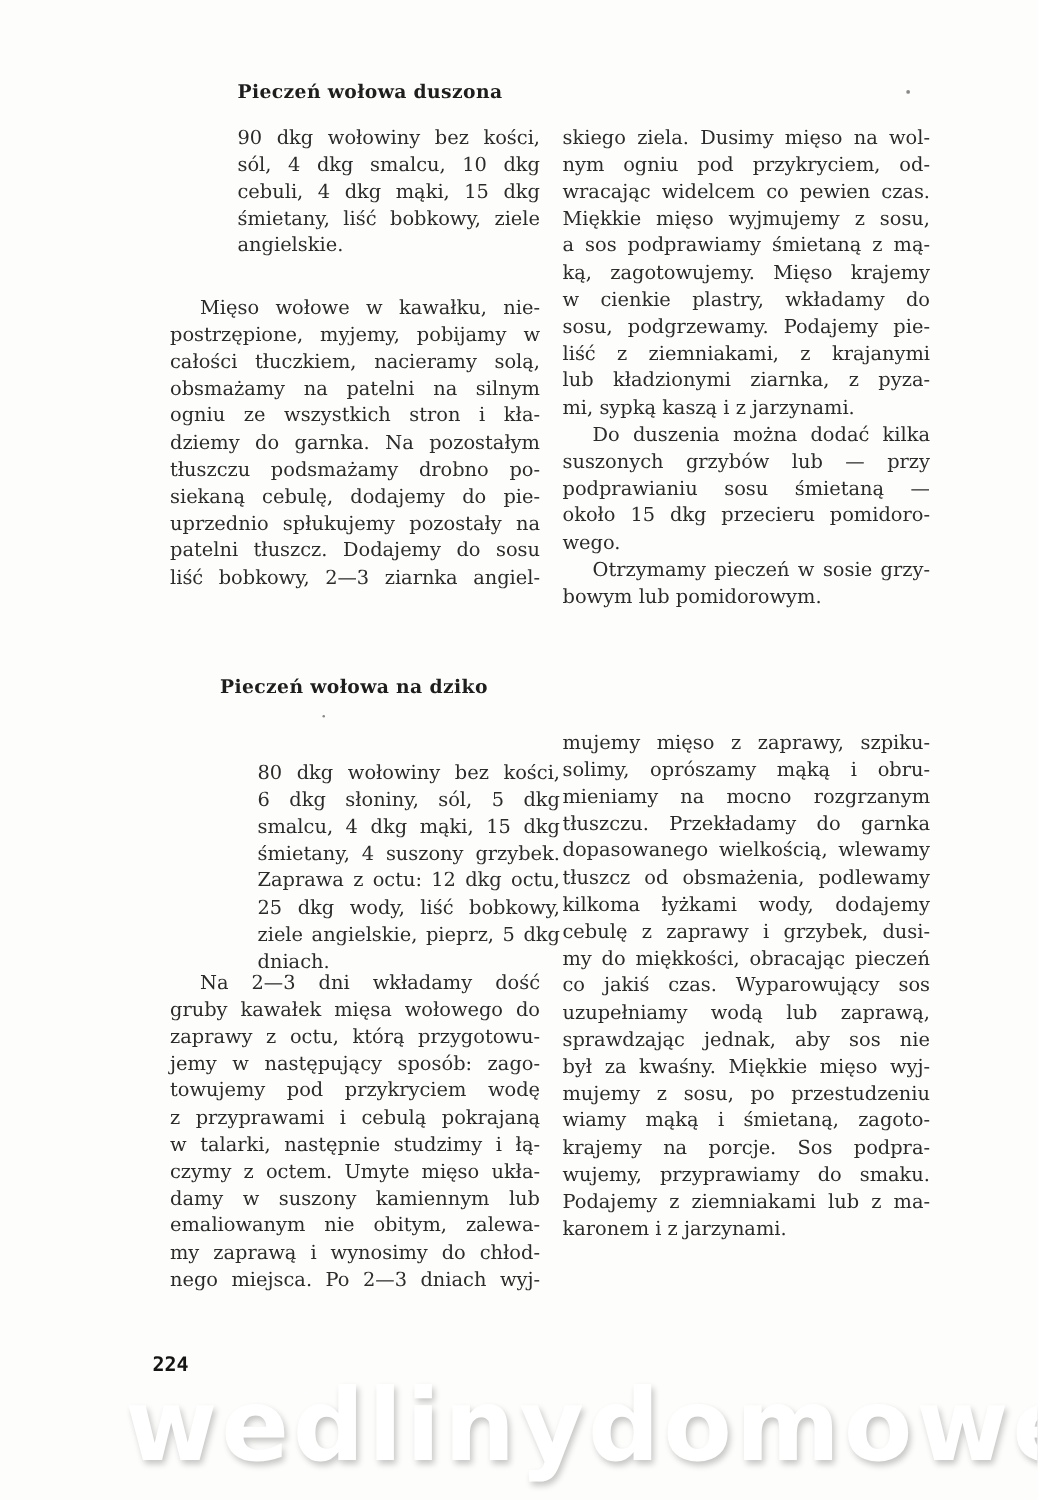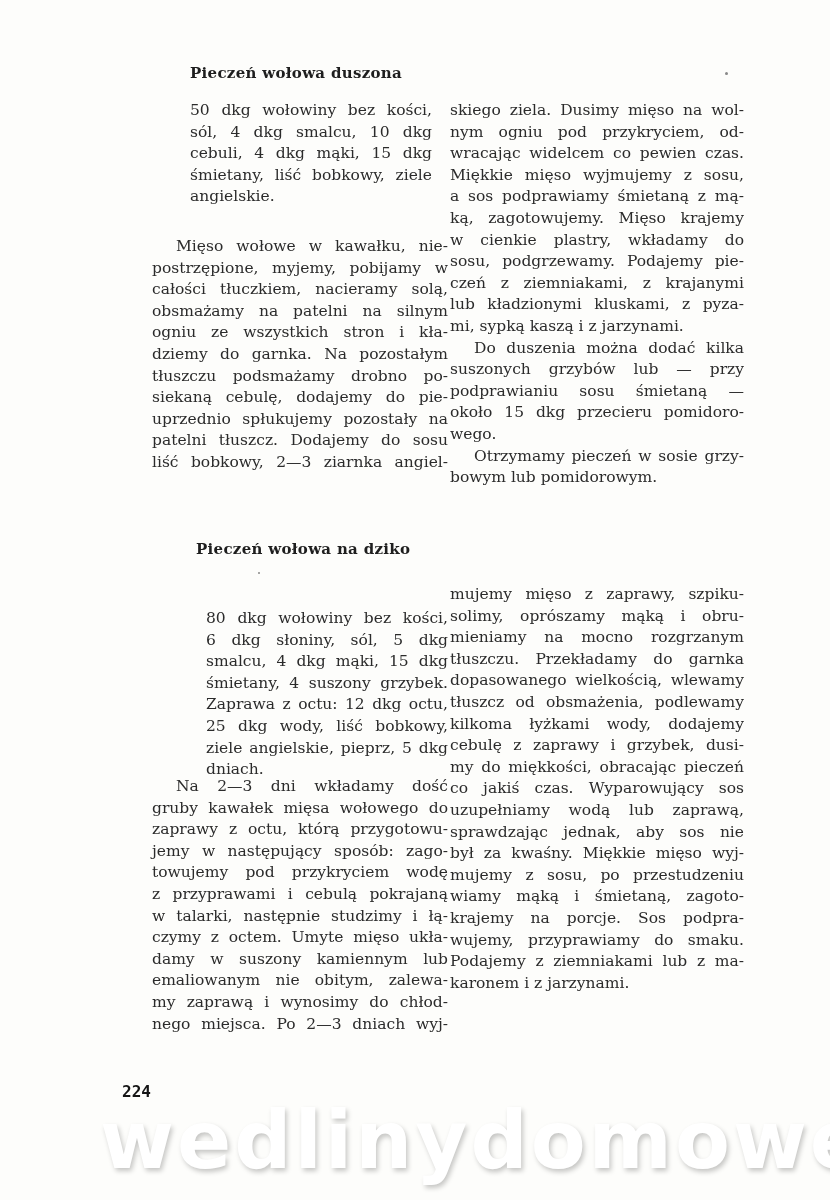--- a/index.html
+++ b/index.html
@@ -30,21 +30,21 @@
   .col .ln {
     display: block;
     white-space: nowrap;
     text-align: justify;
     text-align-last: justify;
     height: 21.6px;
   }
   .col .ln.last { text-align-last: left; }
   .col .ln.ind { padding-left: 24px; }
   .ingredients { left: 190px; width: 242px; }
-  .left-col { left: 152px; width: 296px; }
+  .left-col { left: 136px; width: 296px; }
   .right-col { left: 450px; width: 294px; }
   .pagenum {
     position: absolute; left: 122px; top: 1082px;
     font-family: "DejaVu Sans Mono", monospace;
     font-weight: bold; font-size: 16px; color: #151515;
   }
   .watermark {
     position: absolute; left: 100px; top: 1094px;
     font-family: "DejaVu Sans", sans-serif;
     font-weight: bold; font-size: 80px;
@@ -56,21 +56,21 @@
   .speck { position: absolute; width: 3px; height: 3px; background: #888; border-radius: 50%; }
 </style>
 </head>
 <body>
 
 <div class="page">
 
   <div class="title" style="left:190px; top:64px;">Pieczeń wołowa duszona</div>
 
   <div class="col ingredients" style="top:100px;">
-    <span class="ln">50 dkg wołowiny bez kości,</span>
+    <span class="ln">90 dkg wołowiny bez kości,</span>
     <span class="ln">sól, 4 dkg smalcu, 10 dkg</span>
     <span class="ln">cebuli, 4 dkg mąki, 15 dkg</span>
     <span class="ln">śmietany, liść bobkowy, ziele</span>
     <span class="ln last">angielskie.</span>
   </div>
 
   <div class="col left-col" style="top:236px;">
     <span class="ln ind">Mięso wołowe w kawałku, nie-</span>
     <span class="ln">postrzępione, myjemy, pobijamy w</span>
     <span class="ln">całości tłuczkiem, nacieramy solą,</span>
@@ -86,33 +86,33 @@
 
   <div class="col right-col" style="top:100px;">
     <span class="ln">skiego ziela. Dusimy mięso na wol-</span>
     <span class="ln">nym ogniu pod przykryciem, od-</span>
     <span class="ln">wracając widelcem co pewien czas.</span>
     <span class="ln">Miękkie mięso wyjmujemy z sosu,</span>
     <span class="ln">a sos podprawiamy śmietaną z mą-</span>
     <span class="ln">ką, zagotowujemy. Mięso krajemy</span>
     <span class="ln">w cienkie plastry, wkładamy do</span>
     <span class="ln">sosu, podgrzewamy. Podajemy pie-</span>
-    <span class="ln">czeń z ziemniakami, z krajanymi</span>
-    <span class="ln">lub kładzionymi kluskami, z pyza-</span>
+    <span class="ln">liść z ziemniakami, z krajanymi</span>
+    <span class="ln">lub kładzionymi ziarnka, z pyza-</span>
     <span class="ln last">mi, sypką kaszą i z jarzynami.</span>
     <span class="ln ind">Do duszenia można dodać kilka</span>
     <span class="ln">suszonych grzybów lub — przy</span>
     <span class="ln">podprawianiu sosu śmietaną —</span>
     <span class="ln">około 15 dkg przecieru pomidoro-</span>
     <span class="ln last">wego.</span>
     <span class="ln ind">Otrzymamy pieczeń w sosie grzy-</span>
     <span class="ln last">bowym lub pomidorowym.</span>
   </div>
 
-  <div class="title" style="left:196px; top:540px;text-align:center;">Pieczeń wołowa na dziko</div>
+  <div class="title" style="left:176px; top:540px;text-align:center;">Pieczeń wołowa na dziko</div>
 
   <div class="col ingredients" style="top:608px;margin-left:16px;">
     <span class="ln">80 dkg wołowiny bez kości,</span>
     <span class="ln">6 dkg słoniny, sól, 5 dkg</span>
     <span class="ln">smalcu, 4 dkg mąki, 15 dkg</span>
     <span class="ln">śmietany, 4 suszony grzybek.</span>
     <span class="ln">Zaprawa z octu: 12 dkg octu,</span>
     <span class="ln">25 dkg wody, liść bobkowy,</span>
     <span class="ln">ziele angielskie, pieprz, 5 dkg</span>
     <span class="ln last">dniach.</span>

